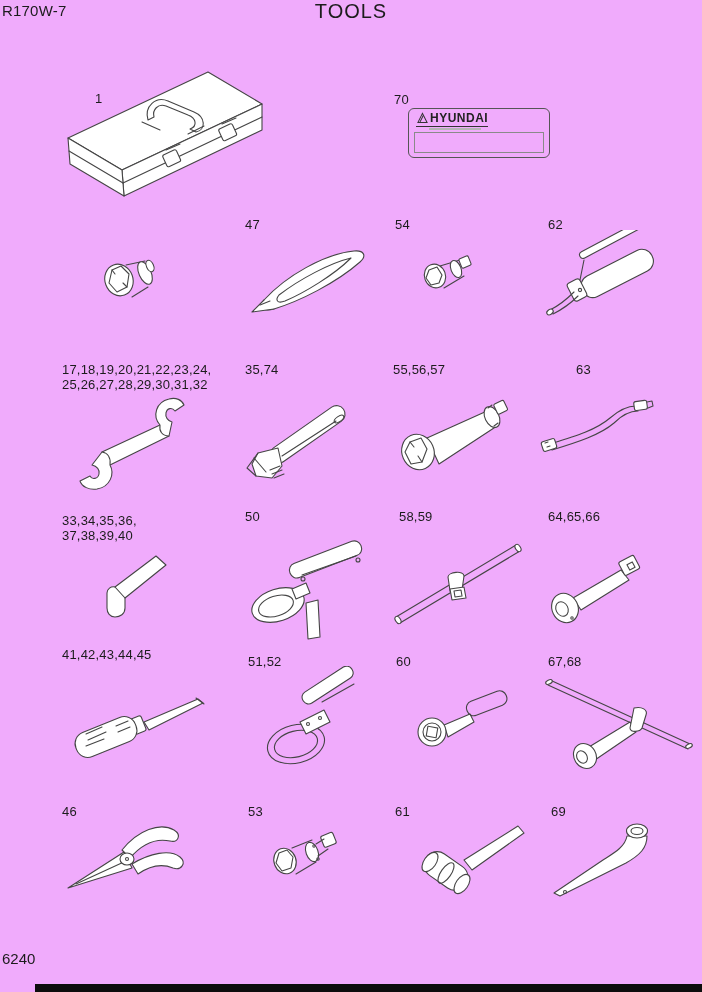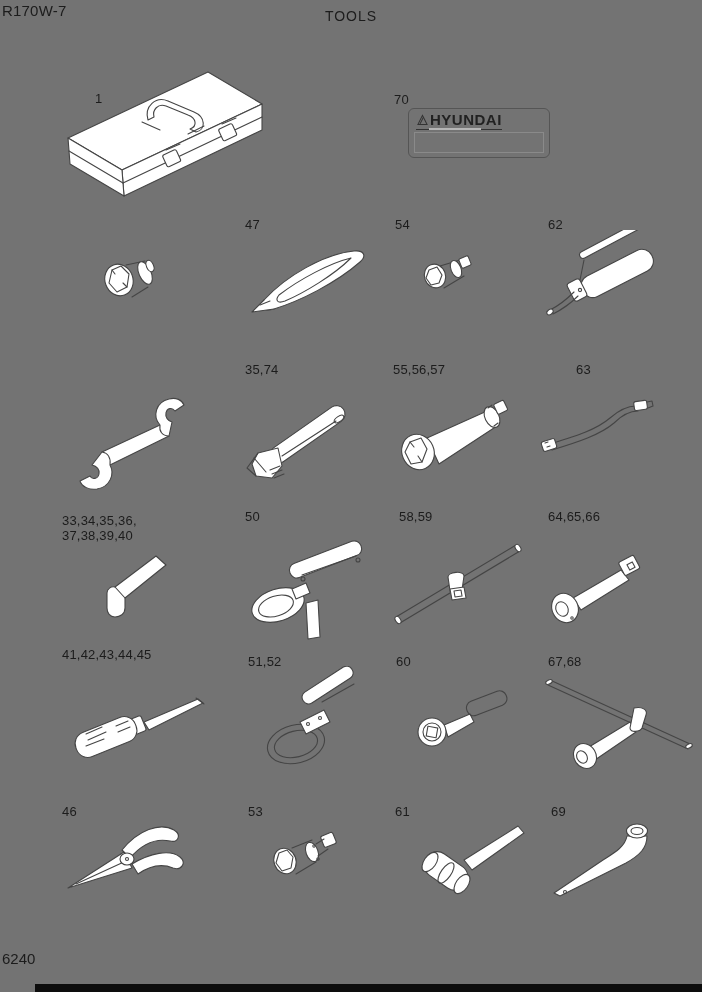--- a/index.html
+++ b/index.html
@@ -1,30 +1,30 @@
 <!DOCTYPE html>
 <html><head>
 <meta charset="utf-8">
 <style>
   html,body{margin:0;padding:0;background:#e8e8e8;}
   .page{
-    position:relative;width:702px;height:992px;background:#737373;
+    position:relative;width:702px;height:992px;background:#f0abfc;
     font-family:"Liberation Sans","DejaVu Sans",sans-serif;color:#1c1c1c;
     overflow:hidden;margin:0 auto;
   }
   .model{position:absolute;left:2px;top:2px;font-size:15px;letter-spacing:.2px;}
-  .title{position:absolute;left:50%;top:8px;transform:translateX(-50%);font-size:14px;letter-spacing:1px;}
+  .title{position:absolute;left:50%;top:0;transform:translateX(-50%);font-size:20px;letter-spacing:1px;}
   .lbl{position:absolute;font-size:13px;line-height:14.5px;white-space:pre-line;letter-spacing:.2px;}
   .fig{position:absolute;margin:0;padding:0;}
   .fig svg *{stroke:#454545;stroke-width:1.1;fill:none;stroke-linecap:round;stroke-linejoin:round;}
   .fig svg .f{fill:#ffffff;}
   .plate{position:absolute;left:408px;top:108px;width:140px;height:48px;border:1.2px solid #555;border-radius:6px;}
   .plate-inner{position:absolute;left:5px;right:5px;top:23px;bottom:4px;border:1px solid #8a8a8a;}
   .plate-brandrow{position:absolute;left:7px;top:2px;display:flex;align-items:center;gap:2px;border-bottom:1.2px solid #333;padding-bottom:1px;}
-  .plate-brand{font-size:15px;font-weight:bold;letter-spacing:.5px;color:#222;}
+  .plate-brand{font-size:12px;font-weight:bold;letter-spacing:.5px;color:#222;}
   .plate-subline{position:absolute;left:20px;top:19px;width:52px;height:2px;background:#b5b5b5;}
   .pagenum{position:absolute;left:2px;top:950px;font-size:15px;}
   .bottom-bar{position:absolute;left:35px;right:0;bottom:0;height:8px;background:#0d0d0d;}
 </style>
 </head>
 <body>
 
 <div class="page">
 
   <div class="model">R170W-7</div>
@@ -100,20 +100,22 @@
       <rect class="f" x="38" y="32" width="78" height="23" rx="11" transform="rotate(-27 77 43)"></rect>
       <rect class="f" x="30" y="50" width="14" height="20" rx="3" transform="rotate(-27 37 60)"></rect>
       <path d="M40,50 L44,30"></path>
       <path d="M34,62 C26,70 18,76 10,80"></path>
       <path d="M38,66 C30,74 21,80 13,84"></path>
       <ellipse class="f" cx="10" cy="82" rx="3.5" ry="2.5" transform="rotate(-35 10 82)"></ellipse>
       <circle cx="40" cy="60" r="1.6"></circle>
     </svg>
   </figure>
 
+  <span class="lbl" style="left:62px;top:363px">17,18,19,20,21,22,23,24,
+25,26,27,28,29,30,31,32</span>
   <figure class="fig" style="left:62px;top:392px">
     <svg width="140" height="100" viewBox="0 0 140 100">
       <path class="f" d="M40,60 L98,33 L107,44 L48,73 Z"></path>
       <path class="f" d="M98,33 C90,24 94,10 107,7 C114,5 120,8 122,13 L113,19 C110,15 105,16 104,21 C103,25 106,29 110,30 L107,44 C100,44 97,39 98,33 Z"></path>
       <path class="f" d="M48,73 C53,82 48,95 35,97 C27,98 20,95 18,89 L28,84 C30,88 36,87 37,82 C38,78 35,74 30,73 L40,60 C46,61 49,66 48,73 Z"></path>
     </svg>
   </figure>
 
   <span class="lbl" style="left:245px;top:363px">35,74</span>
   <figure class="fig" style="left:242px;top:396px">

